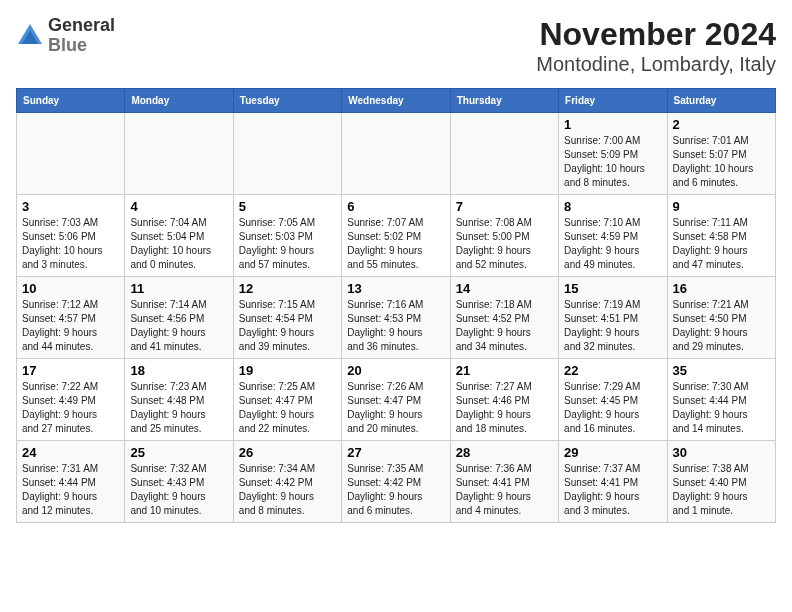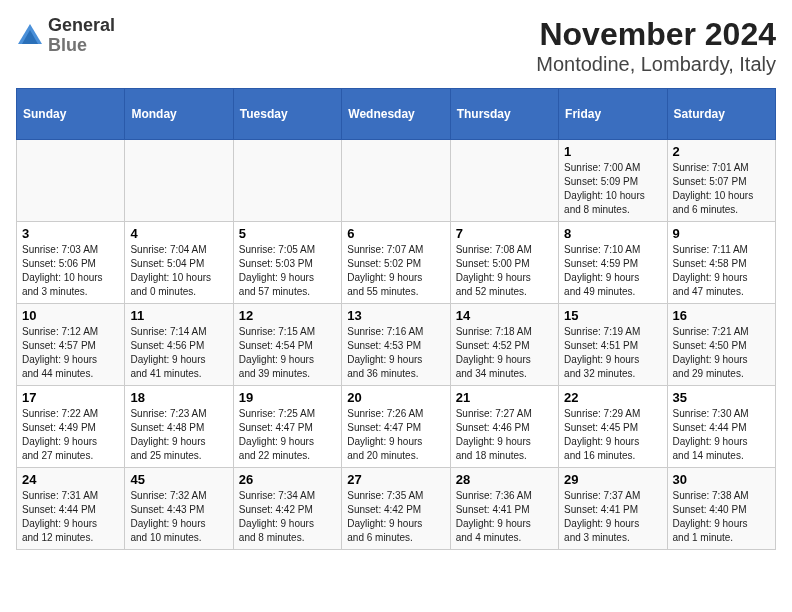--- a/index.html
+++ b/index.html
@@ -47,22 +47,22 @@
     }
     table {
       width: 100%;
       border-collapse: collapse;
       font-size: 11px;
     }
     thead tr th {
       background-color: #3a6ebf;
       color: #fff;
       text-align: left;
-      padding: 18px 6px;
-      font-size: 12px;
+      padding: 6px 6px;
+      font-size: 10px;
       border: 1px solid #2a5aaa;
     }
     tbody tr td {
       border: 1px solid #ccc;
       vertical-align: top;
       padding: 4px 5px;
       height: 80px;
       width: 14.28%;
       background: #fff;
     }
@@ -224,21 +224,21 @@
           <span class="day-number">35</span>
           <div class="day-info">Sunrise: 7:30 AM<br>Sunset: 4:44 PM<br>Daylight: 9 hours<br>and 14 minutes.</div>
         </td>
       </tr>
       <tr>
         <td>
           <span class="day-number">24</span>
           <div class="day-info">Sunrise: 7:31 AM<br>Sunset: 4:44 PM<br>Daylight: 9 hours<br>and 12 minutes.</div>
         </td>
         <td>
-          <span class="day-number">45</span>
+          <span class="day-number">25</span>
           <div class="day-info">Sunrise: 7:32 AM<br>Sunset: 4:43 PM<br>Daylight: 9 hours<br>and 10 minutes.</div>
         </td>
         <td>
           <span class="day-number">26</span>
           <div class="day-info">Sunrise: 7:34 AM<br>Sunset: 4:42 PM<br>Daylight: 9 hours<br>and 8 minutes.</div>
         </td>
         <td>
           <span class="day-number">27</span>
           <div class="day-info">Sunrise: 7:35 AM<br>Sunset: 4:42 PM<br>Daylight: 9 hours<br>and 6 minutes.</div>
         </td>

